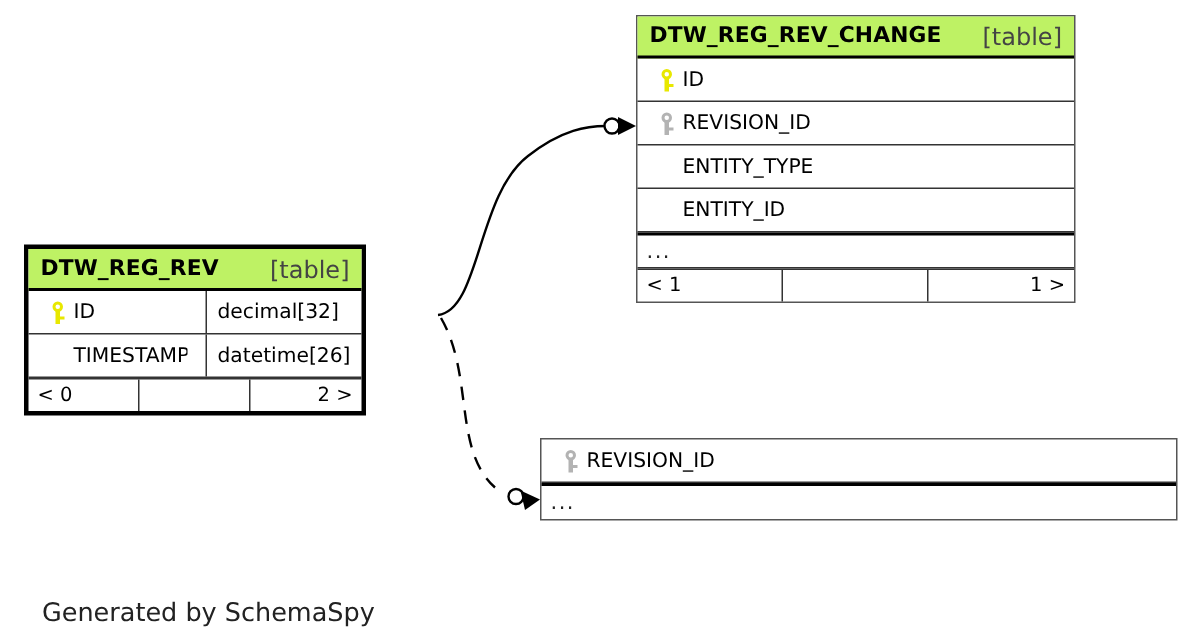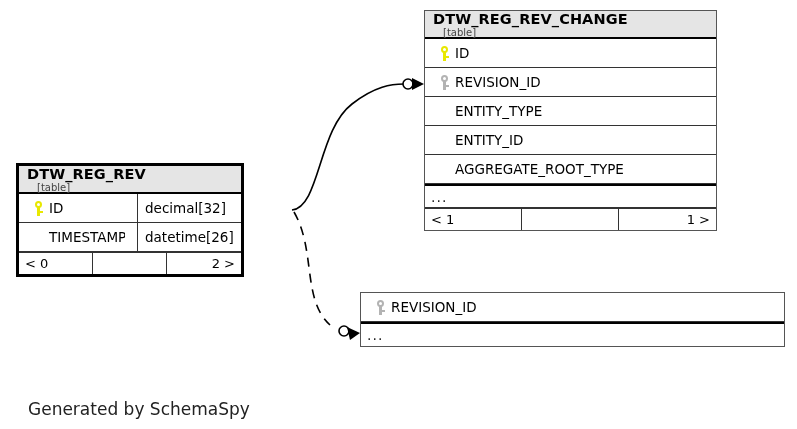--- a/index.html
+++ b/index.html
@@ -28,36 +28,36 @@
     border: 1px solid #555555;
     box-sizing: border-box;
     border-collapse: collapse;
   }
   .entity.focus {
     border: 3px solid #000000;
   }
 
   .ent-header {
     display: flex;
+    align-items: center;
     justify-content: space-between;
-    background: #e5e5e5;
+    background: #bef264;
     border-bottom: 2px solid #000000;
     box-sizing: border-box;
     padding: 0 8px;
     height: 28px;
-    flex-direction: column;
   }
   .ent-name {
     font-weight: bold;
     font-size: 14.5px;
     letter-spacing: 0.1px;
     white-space: nowrap;
   }
   .ent-type {
-    font-size: 10px;
+    font-size: 16px;
     color: #444444;
     white-space: nowrap;
     padding-left: 10px;
   }
 
   .ent-row {
     display: flex;
     align-items: center;
     height: 29px;
     border-bottom: 1px solid #333333;
@@ -291,26 +291,20 @@
       </div>
     </div>
 
     <div class="ent-row">
       <div class="col-name">
         <span class="indent"></span>
         <span>ENTITY_ID</span>
       </div>
     </div>
 
-    <div class="ent-row">
-      <div class="col-name">
-        <span class="indent"></span>
-        <span>AGGREGATE_ROOT_TYPE</span>
-      </div>
-    </div>
 
 
     <div class="ent-more">...</div>
 
     <div class="ent-footer">
       <div class="foot-left">&lt; 1</div>
       <div class="foot-mid"></div>
       <div class="foot-right">1 &gt;</div>
     </div>
   </div>

